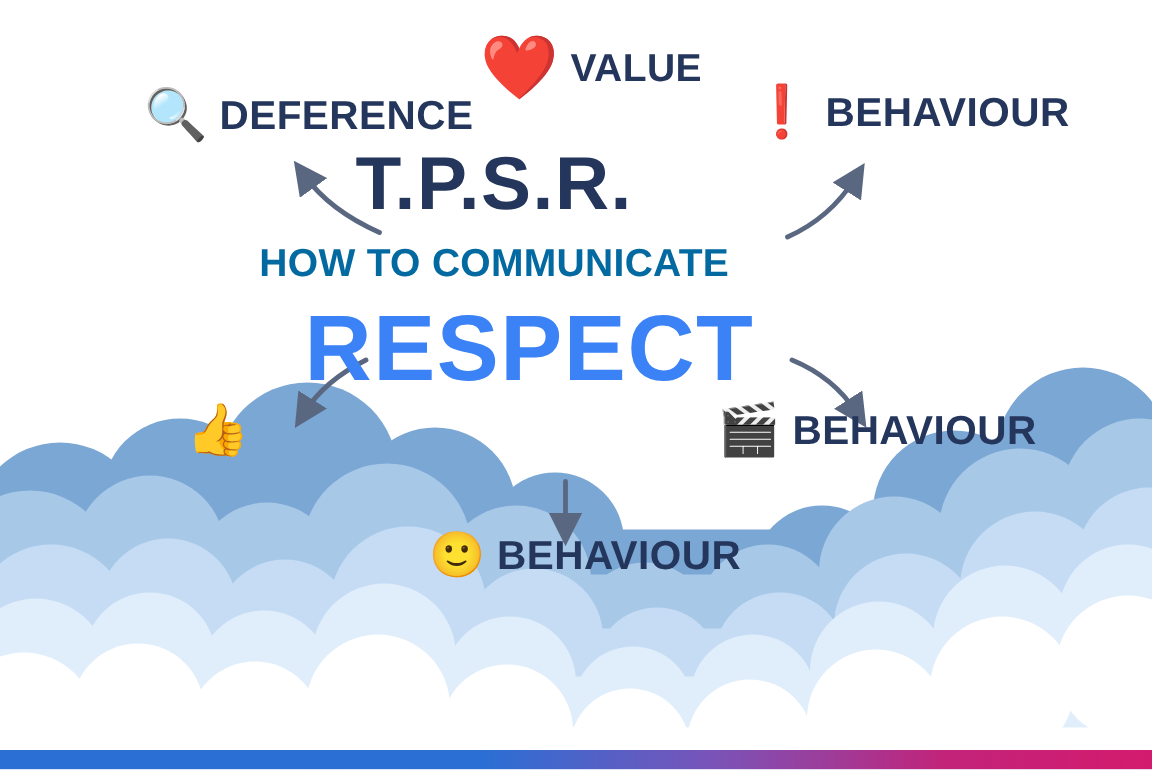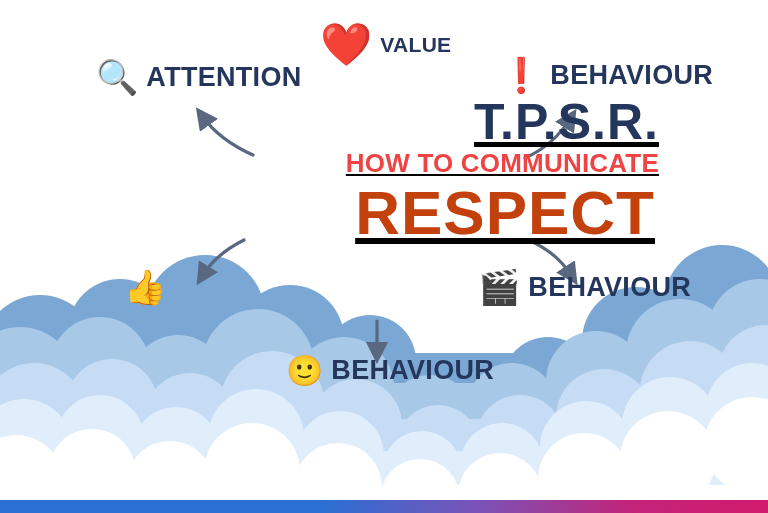--- a/index.html
+++ b/index.html
@@ -28,47 +28,46 @@
     height: 280px;
     pointer-events: none;
   }
 
   
   .center-block {
     position: absolute;
     left: 0;
     top: 96px;
     width: 659px;
-    text-align: right;
-    text-decoration: underline;
+    text-align: center;
   }
   .tpsr {
     font-size: 50px;
     line-height: 52px;
     font-weight: bold;
     letter-spacing: 1px;
     color: #24365c;
     margin: 0;
     font-family: "Liberation Sans", sans-serif;
   }
   .howto {
     font-size: 26px;
     line-height: 30px;
     font-weight: bold;
     letter-spacing: 0.2px;
-    color: #ef4444;
-    margin: 0;
+    color: #0369a1;
+    margin: 12px;
     font-family: "Liberation Sans", sans-serif;
   }
   .respect {
     font-size: 62px;
     line-height: 62px;
     font-weight: bold;
     letter-spacing: 1px;
-    color: #c2410c;
+    color: #3b82f6;
     margin: 4px;
     font-family: "Liberation Sans", sans-serif;
     padding-left: 47px;
   }
 
   
   .node {
     position: absolute;
     display: flex;
     align-items: center;
@@ -97,21 +96,21 @@
   #node-deference .ico,
   #node-acknowledge .ico,
   #node-behaviour-clap .ico,
   #node-behaviour-smile .ico { font-size: 34px; margin-right: 8px; }
   #node-value .ico { font-size: 42px; margin-right: 8px; }
 
   #node-attention .txt,
   #node-deference .txt,
   #node-acknowledge .txt,
   #node-behaviour-clap .txt { font-size: 27px; }
-  #node-value .txt { font-size: 21px; }
+  #node-value .txt { font-size: 26px; }
   #node-behaviour-smile .ico { font-size: 30px; }
   #node-behaviour-smile .txt { font-size: 27px; }
 
   
   .arrows {
     position: absolute;
     left: 0;
     top: 0;
     width: 768px;
     height: 513px;
@@ -224,21 +223,21 @@
   </svg>
 
   <div class="center-block">
     <div class="tpsr">T.P.S.R.</div>
     <div class="howto">HOW TO COMMUNICATE</div>
     <div class="respect">RESPECT</div>
   </div>
 
   <div class="node" id="node-attention">
     <span class="ico">🔍</span>
-    <span class="txt">ATTENTION</span>
+    <span class="txt">DEFERENCE</span>
   </div>
 
   <div class="node" id="node-value">
     <span class="ico">❤️</span>
     <span class="txt">VALUE</span>
   </div>
 
   <div class="node" id="node-deference">
     <span class="ico">❗</span>
     <span class="txt">BEHAVIOUR</span>

